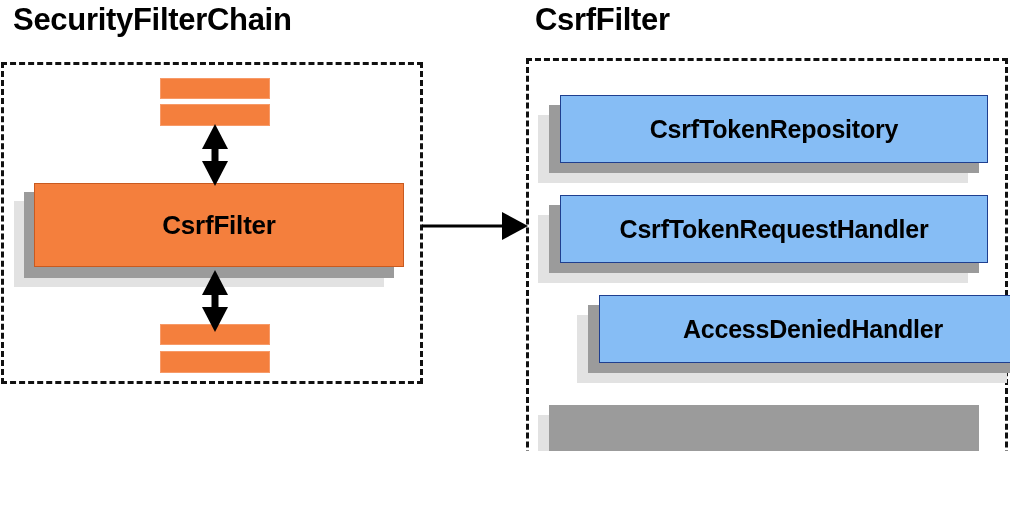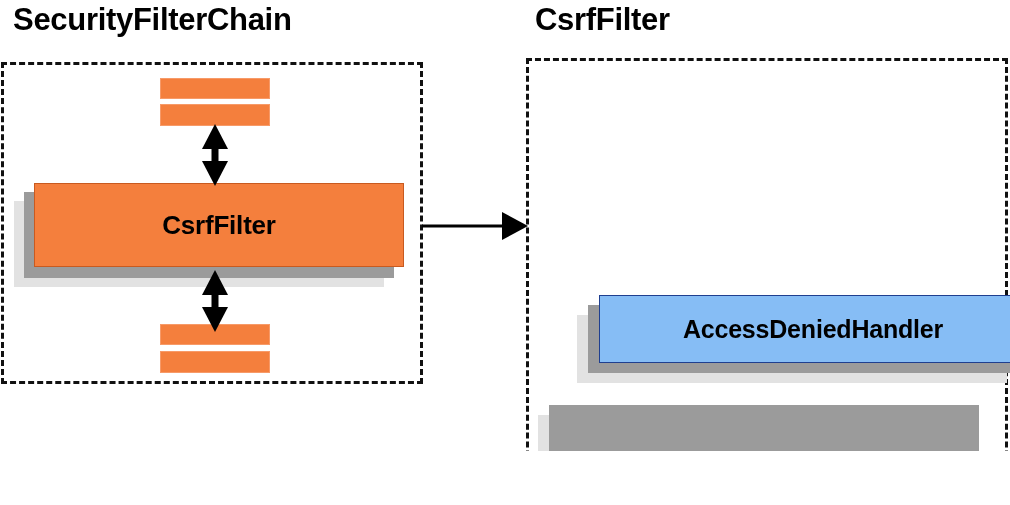--- a/index.html
+++ b/index.html
@@ -132,21 +132,35 @@
     <div class="shadow-mid"></div>
     <div class="face">
       <span class="label">CsrfFilter</span>
     </div>
   </div>
 
   <div class="panel-title" id="title-right">CsrfFilter</div>
 
   <div class="dashed-box" id="box-right"></div>
 
+  <div class="node node-blue" id="node-blue-0">
+    <div class="shadow-back"></div>
+    <div class="shadow-mid"></div>
+    <div class="face">
+      <span class="label">CsrfTokenRepository</span>
+    </div>
+  </div>
 
+  <div class="node node-blue" id="node-blue-1">
+    <div class="shadow-back"></div>
+    <div class="shadow-mid"></div>
+    <div class="face">
+      <span class="label">CsrfTokenRequestHandler</span>
+    </div>
+  </div>
 
   <div class="node node-blue" id="node-blue-2">
     <div class="shadow-back"></div>
     <div class="shadow-mid"></div>
     <div class="face">
       <span class="label">AccessDeniedHandler</span>
     </div>
   </div>
 
   <div class="node node-blue" id="node-blue-3">

